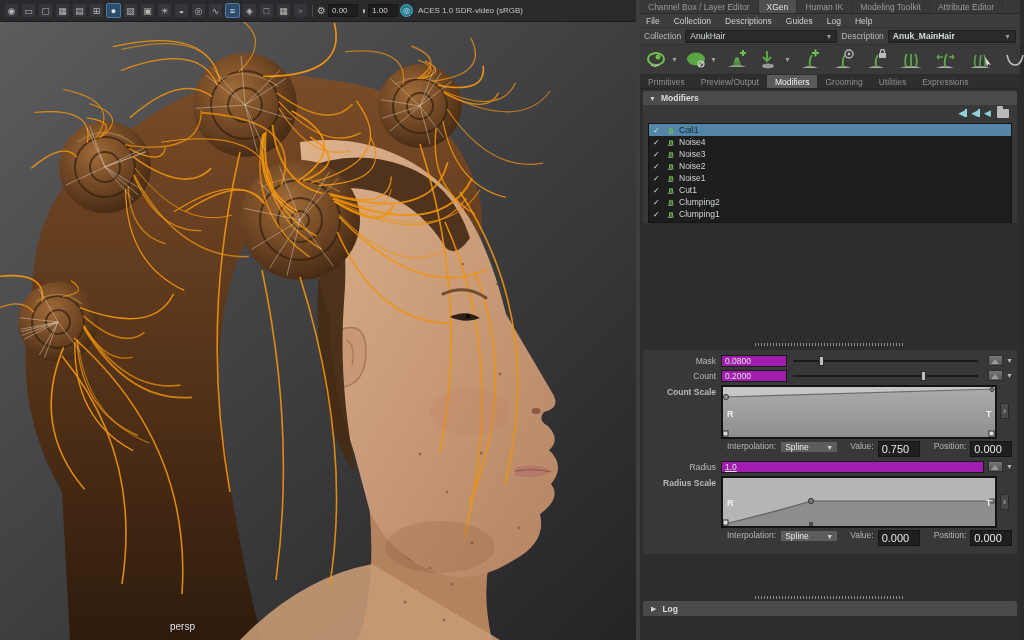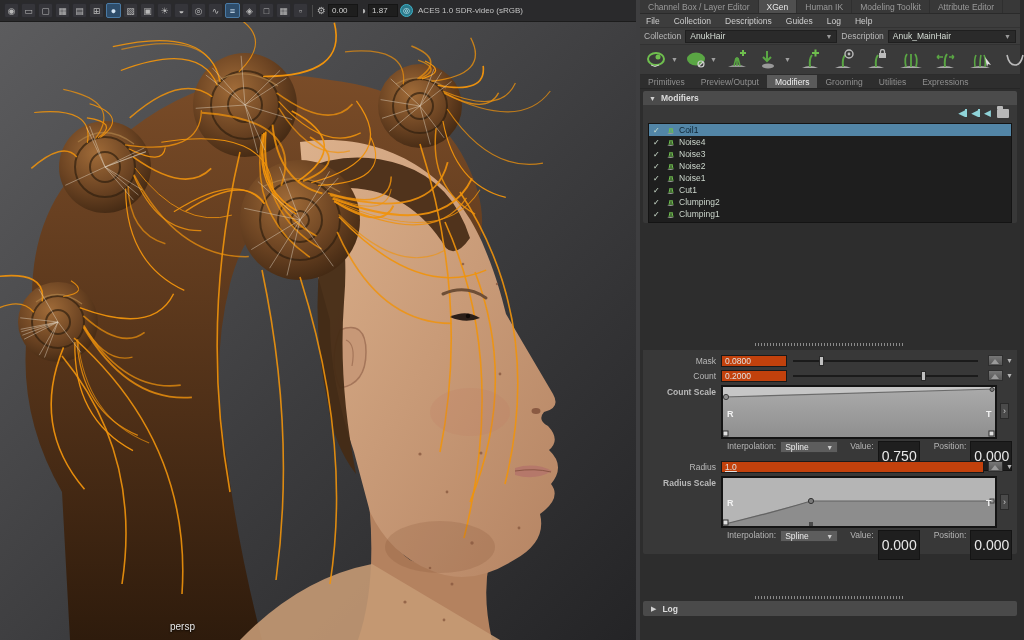--- a/index.html
+++ b/index.html
@@ -29,21 +29,21 @@
   .tabs-bar { height:14px; background:#383838; display:flex; align-items:stretch; flex:none; border-bottom:1px solid #2a2a2a;}
   .ptab { padding:0 8px; font-size:8.5px; color:#9a9a9a; display:flex; align-items:center; cursor:pointer; border-right:1px solid #2f2f2f; white-space:nowrap;}
   .ptab.active { background:#4f4f4f; color:#e8e8e8; }
   .menu-bar { height:14px; background:#3d3d3d; display:flex; align-items:center; flex:none; padding-left:6px; gap:14px; border-bottom:1px solid #333;}
   .menu-item { font-size:8.5px; color:#cecece; cursor:pointer; }
   .collection-bar { height:17px; background:#3d3d3d; display:flex; align-items:center; flex:none; padding:0 4px; gap:4px; border-bottom:1px solid #323232;}
   .cb-label { font-size:8.5px; color:#b8b8b8; flex:none; }
   .dropdown { height:13px; background:#2a2a2a; border:1px solid #1f1f1f; display:flex; align-items:center; font-size:8.5px; color:#d5ddd5; padding:0 4px; cursor:pointer; }
   .dropdown .dd-caret { margin-left:auto; color:#9a9a9a; font-size:7px; }
   .dd-collection { width:152px; }
-  .dd-description { flex:1; }
+  .dd-description { flex:1;font-weight:bold; }
 
   .xgen-toolbar { height:30px; background:#3a3a3a; display:flex; align-items:center; flex:none; padding:0 6px; gap:7px; border-bottom:1px solid #2c2c2c;}
   .xbtn { display:flex; align-items:center; cursor:pointer; }
   .xbtn svg { display:block; }
   .xdd { color:#9f9f9f; font-size:7px; margin-left:1px; }
 
   .subtabs { height:14px; background:#2e2e2e; display:flex; align-items:stretch; flex:none; border-bottom:1px solid #262626;}
   .stab { padding:0 8px; font-size:8.5px; color:#8f8f8f; display:flex; align-items:center; cursor:pointer;}
   .stab.active { background:#5a5a5a; color:#f0f0f0; }
 
@@ -70,21 +70,21 @@
   .spacer2 { flex:1; }
 
   .splitter { height:7px; display:flex; align-items:center; justify-content:center; flex:none; cursor:row-resize;}
   .splitter .dots { width:150px; height:3px;
      background-image:repeating-linear-gradient(90deg,#8a8a8a 0 1px,transparent 1px 3px);
      background-size:100% 1px; background-repeat:repeat-y; background-position:0 0,0 2px; }
 
   
   .crow { display:flex; align-items:center; height:15px; padding-right:4px; }
   .clabel { width:78px; text-align:right; padding-right:5px; font-size:8.5px; color:#b8b8b8; flex:none;}
-  .vbox { width:66px; height:12px; background:#c2410c; border:1px solid #1a1a1a; color:#e0e0e0; font-size:8.5px;
+  .vbox { width:66px; height:12px; background:#a21caf; border:1px solid #1a1a1a; color:#e0e0e0; font-size:8.5px;
           display:flex; align-items:center; padding:0 3px; flex:none; }
   .vbox.wide { flex:1;text-decoration:underline; }
   .slider { flex:1; position:relative; height:12px; margin:0 6px; cursor:pointer;}
   .slider .track { position:absolute; left:0; right:0; top:5px; height:2px; background:#1b1b1b; }
   .slider .handle { position:absolute; top:1px; width:5px; height:10px; margin-left:-2px; background:#c0c0c0; border:1px solid #2a2a2a; }
   .map-btn { width:15px; height:11px; background:linear-gradient(#777,#555); border:1px solid #2e2e2e; margin-left:4px; flex:none; cursor:pointer; position:relative;}
   .map-btn:after { content:""; position:absolute; left:2px; bottom:1px; border-left:4px solid transparent; border-right:4px solid transparent; border-bottom:5px solid #9a9a9a;}
   .row-caret { color:#b5b5b5; font-size:7px; margin-left:3px; flex:none; cursor:pointer;}
 
   .ramp-row { display:flex; align-items:flex-start; margin-top:2px; }
@@ -92,22 +92,22 @@
   .ramp-wrap { border:2px solid #141414; background:#9e9e9e; box-shadow:inset 0 2px 3px rgba(0,0,0,.4); flex:none; }
   .ramp-wrap svg { display:block; }
   .ramp-expand { width:9px; height:16px; background:#4a4a4a; border:1px solid #2a2a2a; color:#c8c8c8; font-size:9px;
                  display:flex; align-items:center; justify-content:center; margin:18px 0 0 3px; cursor:pointer;}
 
   .interp-row { display:flex; align-items:flex-start; height:16px; margin:2px 0 2px 84px; gap:4px;}
   .ilabel { font-size:8.5px; color:#b5b5b5; }
   .interp-dd { width:58px; height:12px; background:#5d5d5d; border:1px solid #3a3a3a; color:#ececec; font-size:8.5px;
                display:flex; align-items:center; padding:0 4px; cursor:pointer;}
   .interp-dd .dd-caret { margin-left:auto; font-size:7px; color:#cfcfcf;}
-  .sbox { width:42px; height:12px; background:#1f1f1f; border:1px solid #141414; color:#e8e8e8; font-size:14px;
-          display:flex; align-items:center; padding:14px 3px; cursor:text;}
+  .sbox { width:42px; height:12px; background:#1f1f1f; border:1px solid #141414; color:#e8e8e8; font-size:11px;
+          display:flex; align-items:center; padding:7px 3px; cursor:text;}
 
   .log-frame { margin:0 3px 2px 3px; flex:none;}
   .log-header { height:15px; background:#4a4a4a; border-radius:2px; display:flex; align-items:center; gap:6px; padding:0 8px; cursor:pointer;}
   .bottom-pad { height:22px; flex:none; }
 </style>
 </head>
 <body>
 
 <div class="stage">
 
@@ -130,21 +130,21 @@
           <span class="vpi active">≡</span>
           <span class="vpi">◈</span>
           <span class="vpi">□</span>
           <span class="vpi">▦</span>
           <span class="vpi">▫</span>
         </span>
       <span class="vp-sep"></span>
       <span class="vp-glyph">⚙</span>
       <span class="vp-field">0.00</span>
       <span class="vp-glyph">◑</span>
-      <span class="vp-field">1.87</span>
+      <span class="vp-field">1.00</span>
       <span class="vp-cs-ico">◎</span>
       <span class="vp-cs-label">ACES 1.0 SDR-video (sRGB)</span>
     </div>
 
     <div class="vp-canvas">
       <svg viewBox="0 0 636 618" preserveAspectRatio="none">
         <defs>
           <linearGradient id="bgG" x1="0" y1="0" x2="1" y2="1">
             <stop offset="0" stop-color="#5c5c5e"></stop>
               <stop offset="0.55" stop-color="#3c3c3e"></stop>

